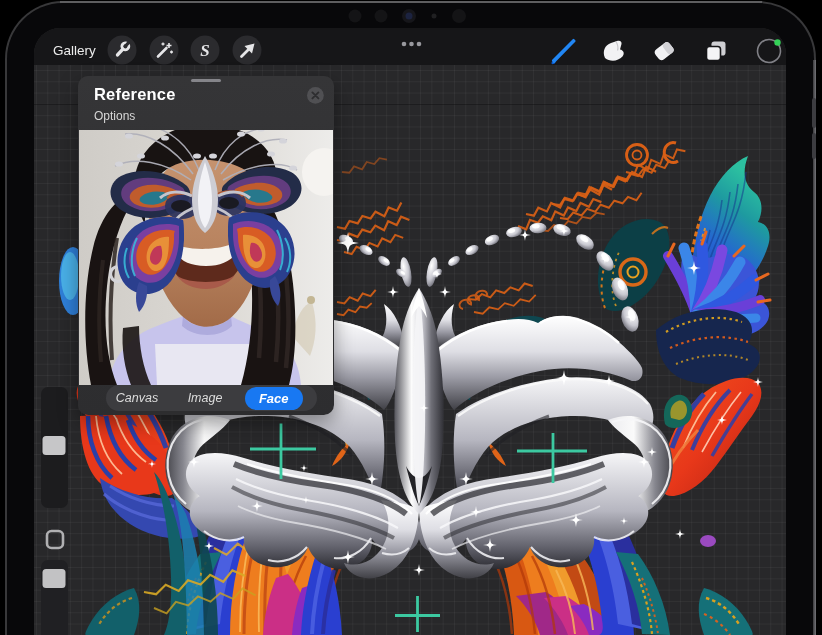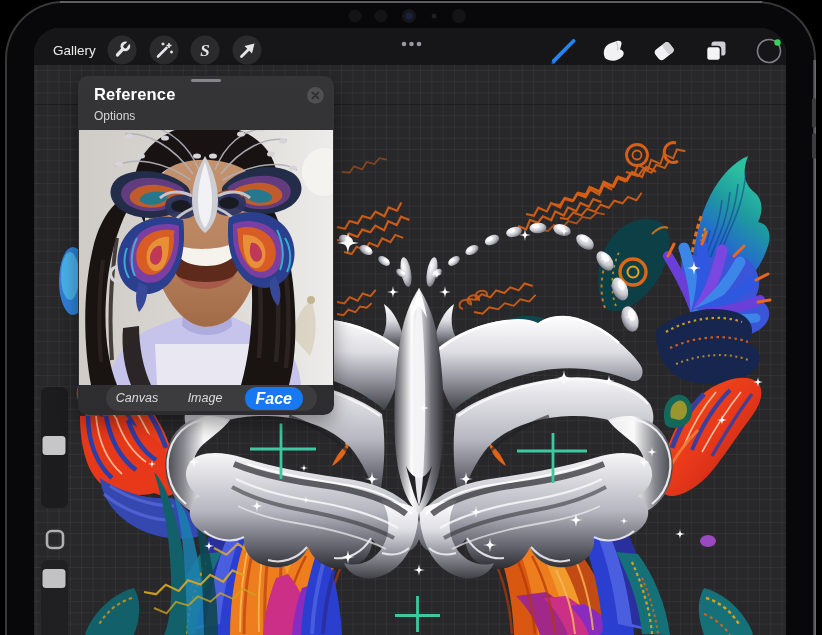--- a/index.html
+++ b/index.html
@@ -18,21 +18,21 @@
   #toolbar{position:absolute;left:0;top:0;width:100%;height:36.5px;background:#161618;}
   .sb{position:absolute;background:#1c1c1e;}
   #refpanel{position:absolute;left:44px;top:48px;width:256px;height:339px;border-radius:10px;
     background:linear-gradient(#353537,#2d2d2f);box-shadow:0 8px 20px rgba(0,0,0,0.38);}
   #refhandle{position:absolute;left:113px;top:2.5px;width:30px;height:3.5px;border-radius:2px;background:#85858a;}
   #reftitle{position:absolute;left:16px;top:9px;color:#fff;font-size:16.5px;font-weight:bold;letter-spacing:0.2px;}
   #refoptions{position:absolute;left:16px;top:33px;color:#d6d6d6;font-size:12px;}
   #refphoto{position:absolute;left:1px;top:54px;width:254px;height:255px;overflow:hidden;background:#cfccc8;}
   #refseg{position:absolute;left:28px;top:309px;width:211px;height:26px;border-radius:13px;background:#3c3c3f;font-style:italic;}
   .segtxt{position:absolute;top:0;height:26px;line-height:26px;font-size:12.5px;color:#dcdcdc;text-align:center;}
-  #facepill{position:absolute;left:138.5px;top:1.5px;width:58.5px;height:23.5px;border-radius:12px;background:#1878f2;color:#fff;text-align:center;line-height:23.5px;font-size:16px;font-weight:bold;}
+  #facepill{position:absolute;left:138.5px;top:1.5px;width:58.5px;height:23.5px;border-radius:12px;background:#1878f2;color:#fff;text-align:center;line-height:23.5px;font-size:13px;font-weight:bold;}
 </style>
 </head>
 <body>
   <div id="body-fill"></div>
   <div id="frame-line"></div>
   <div id="edge-top"></div>
   <div id="edge-right"></div>
   <div style="position:absolute;left:812px;top:98px;width:4px;height:30px;border-radius:2px;background:#3c3c40;"></div>
   <div style="position:absolute;left:812px;top:133px;width:4px;height:26px;border-radius:2px;background:#3c3c40;"></div>
   <div id="screen">

